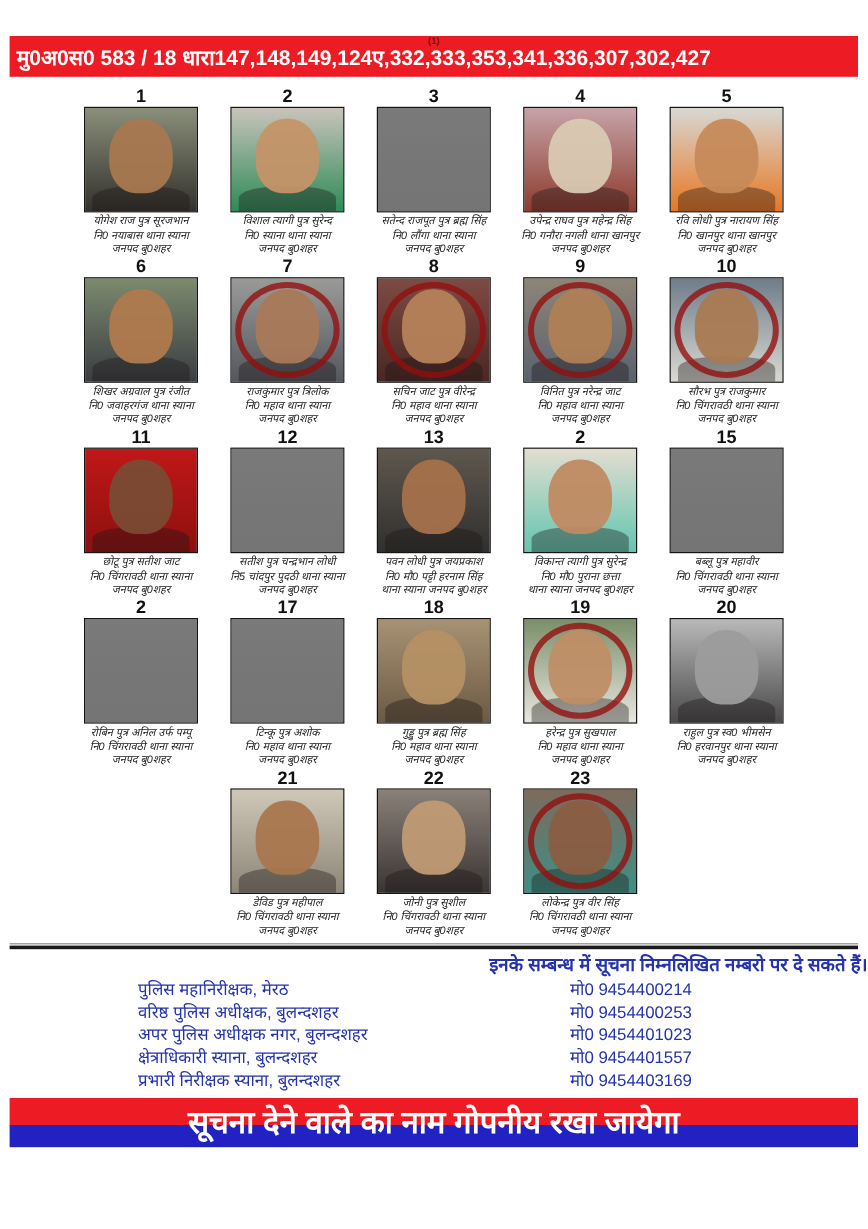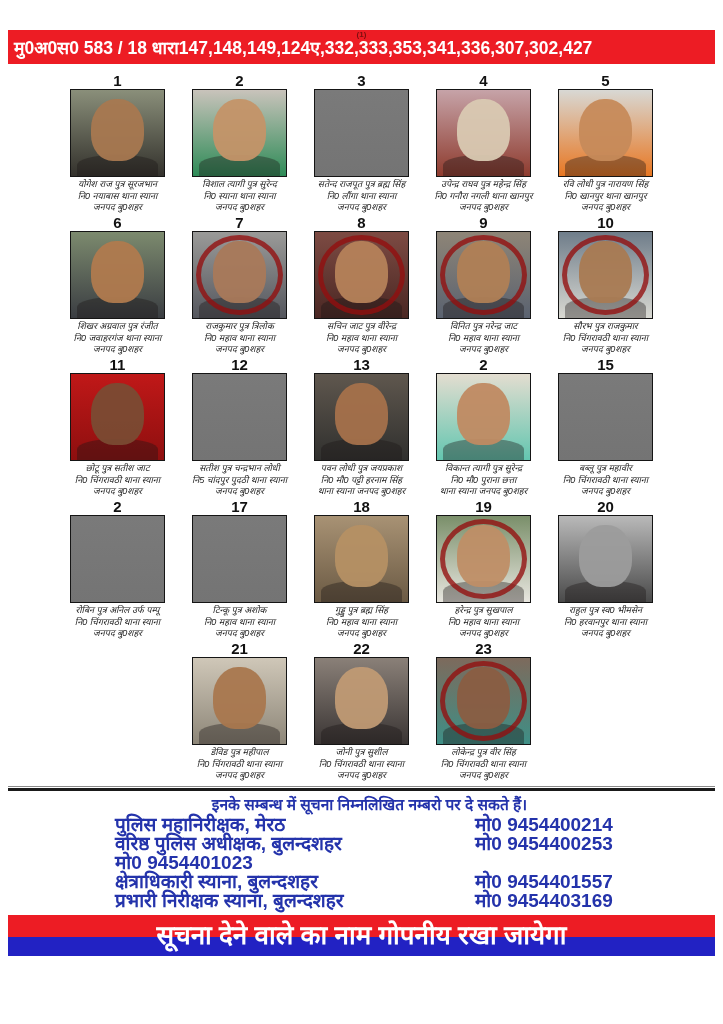--- a/index.html
+++ b/index.html
@@ -25,23 +25,23 @@
   .head { position:absolute; left:22%; top:11%; width:56%; height:72%;
           border-radius:48% 48% 42% 42%; opacity:.95; }
   .shoulders { position:absolute; bottom:-2%; left:6%; width:88%; height:26%;
                border-radius:45% 45% 0 0; background:rgba(25,22,20,.38); }
   .ring { position:absolute; inset:3%; border:5px solid rgba(148,14,14,.78); border-radius:50%; }
   .caption { position:relative; width:150px; margin-left:-14px; font-size:9px;
              line-height:11.5px; color:#1c1c1c; white-space:nowrap;font-style:italic; }
 
   
   .divider { margin:2px 8px 4px; border-top:1px solid #8a8a8a; border-bottom:3px solid #1a1a1a; height:5px; }
-  .contact-heading { text-align:center; font-weight:bold; font-size:15.5px;
+  .contact-heading { text-align:right; font-weight:bold; font-size:15.5px;
                      color:var(--ink,#2433ab); line-height:20px;margin-left:16px; }
-  .contacts { width:530px; margin:0 0 0 115px; color:var(--ink,#2433ab); font-weight:bold; font-size:19px; }
+  .contacts { width:530px; margin:0 0 0 115px; color:var(--ink,#2433ab); font-weight:normal; font-size:14px; }
   .c-row { display:flex; line-height:19px; }
   .c-label { flex:1; text-align:left; }
   .c-phone { width:170px; text-align:left; }
 
   
   .banner { margin:5px 8px 0; height:41px;
             background:linear-gradient(180deg, var(--red,#ed1c24) 0 54%, var(--blue,#2222c3) 54% 100%);
             color:#fff; font-weight:bold; font-size:26px; text-align:center; line-height:41px;
             white-space:nowrap; overflow:hidden; }
 </style>
@@ -387,20 +387,21 @@
     <span class="c-label">पुलिस महानिरीक्षक, मेरठ</span>
     <span class="c-phone">मो0 9454400214</span>
   </div>
 
   <div class="c-row">
     <span class="c-label">वरिष्ठ पुलिस अधीक्षक, बुलन्दशहर</span>
     <span class="c-phone">मो0 9454400253</span>
   </div>
 
   <div class="c-row">
+    <span class="c-label">अपर पुलिस अधीक्षक नगर, बुलन्दशहर</span>
     <span class="c-phone">मो0 9454401023</span>
   </div>
 
   <div class="c-row">
     <span class="c-label">क्षेत्राधिकारी स्याना, बुलन्दशहर</span>
     <span class="c-phone">मो0 9454401557</span>
   </div>
 
   <div class="c-row">
     <span class="c-label">प्रभारी निरीक्षक स्याना, बुलन्दशहर</span>

